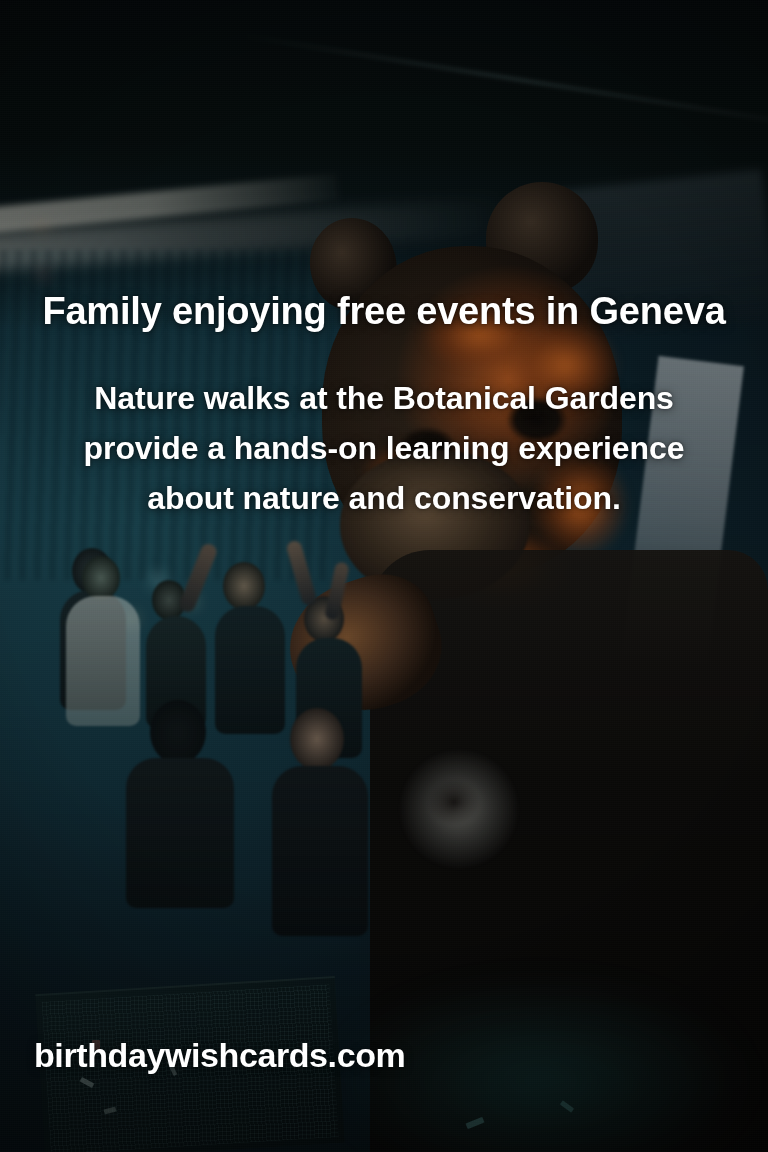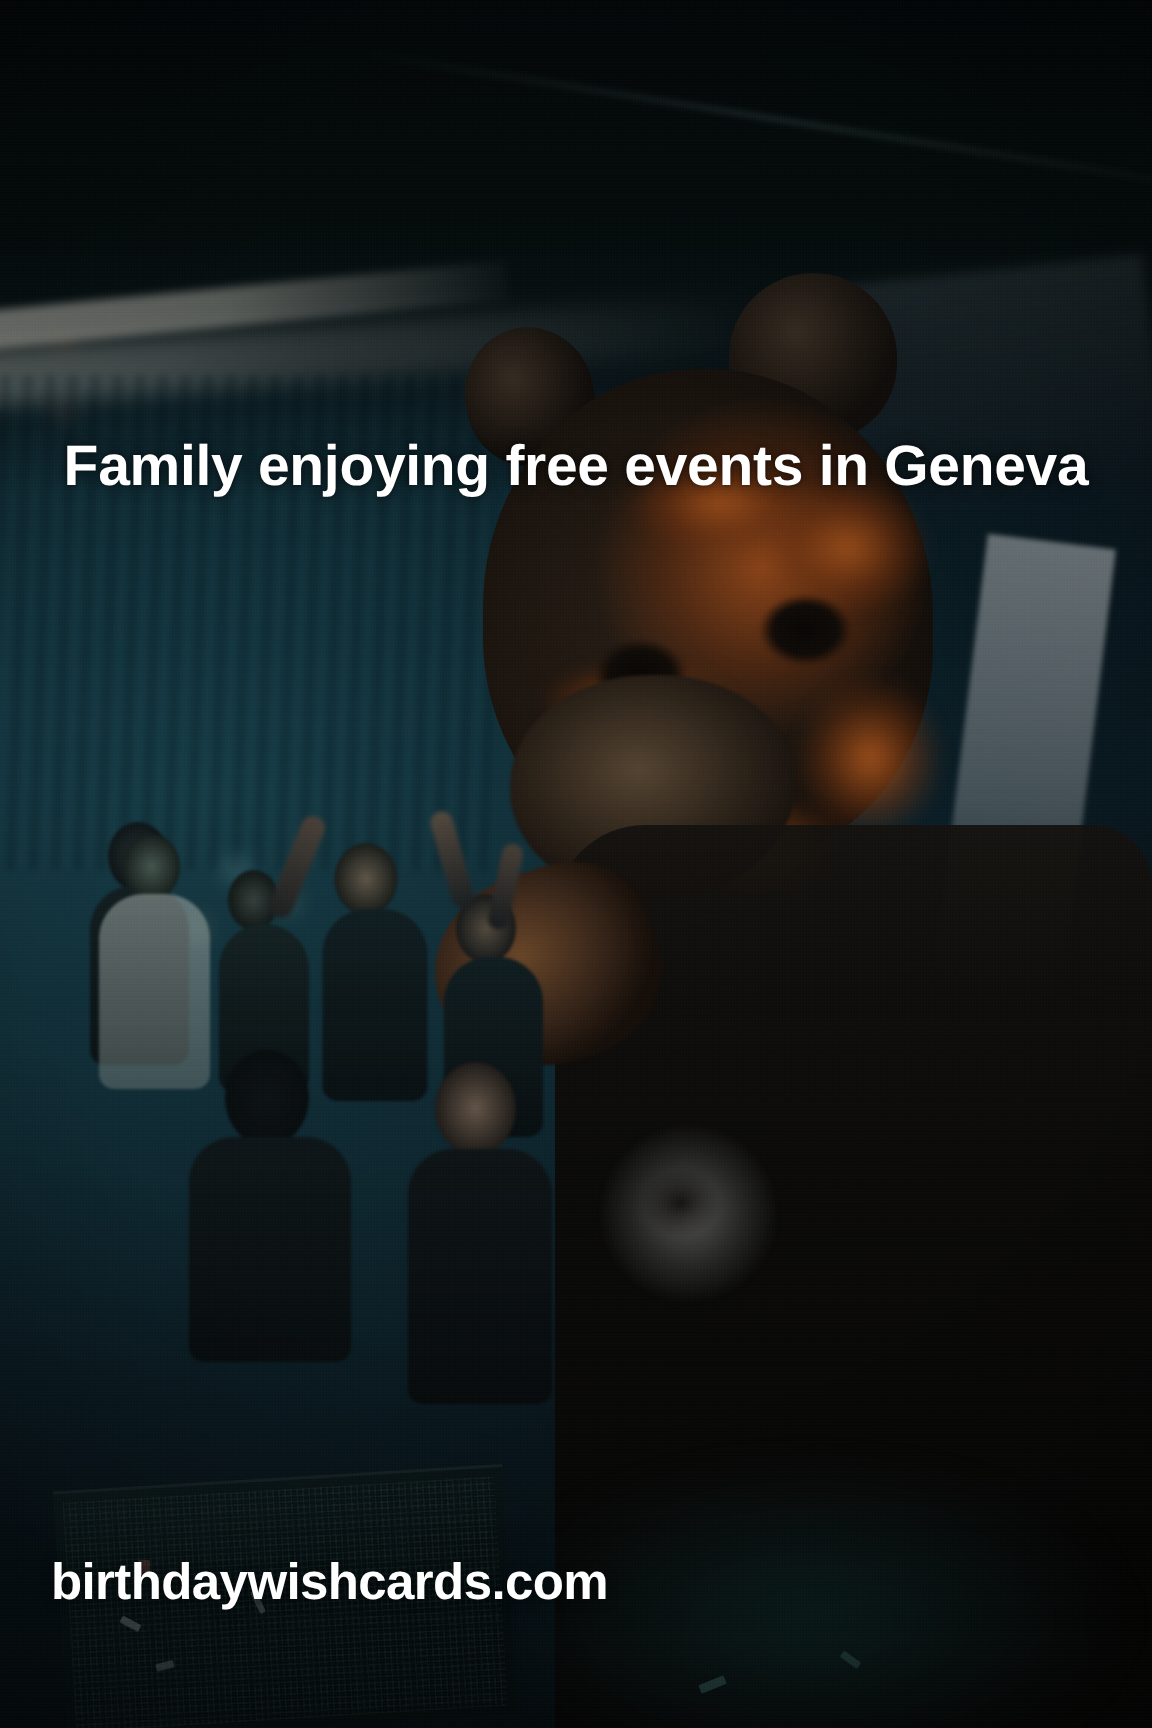--- a/index.html
+++ b/index.html
@@ -305,17 +305,18 @@
     <div class="confetti" style="left:560px;top:1104px;width:14px;height:5px;background:rgba(110,190,185,0.40);transform:rotate(36deg);"></div>
 
     <div class="grade"></div>
     <div class="vignette"></div>
     <div class="grain"></div>
   </div>
 
   <div class="overlay">
     <div class="headline">Family enjoying free events in Geneva</div>
 
+    <div class="subtext">Nature walks at the Botanical Gardens provide a hands-on learning experience about nature and conservation.</div>
 
     <div class="watermark">birthdaywishcards.com</div>
   </div>
 
 </div>
 
 </body></html>

